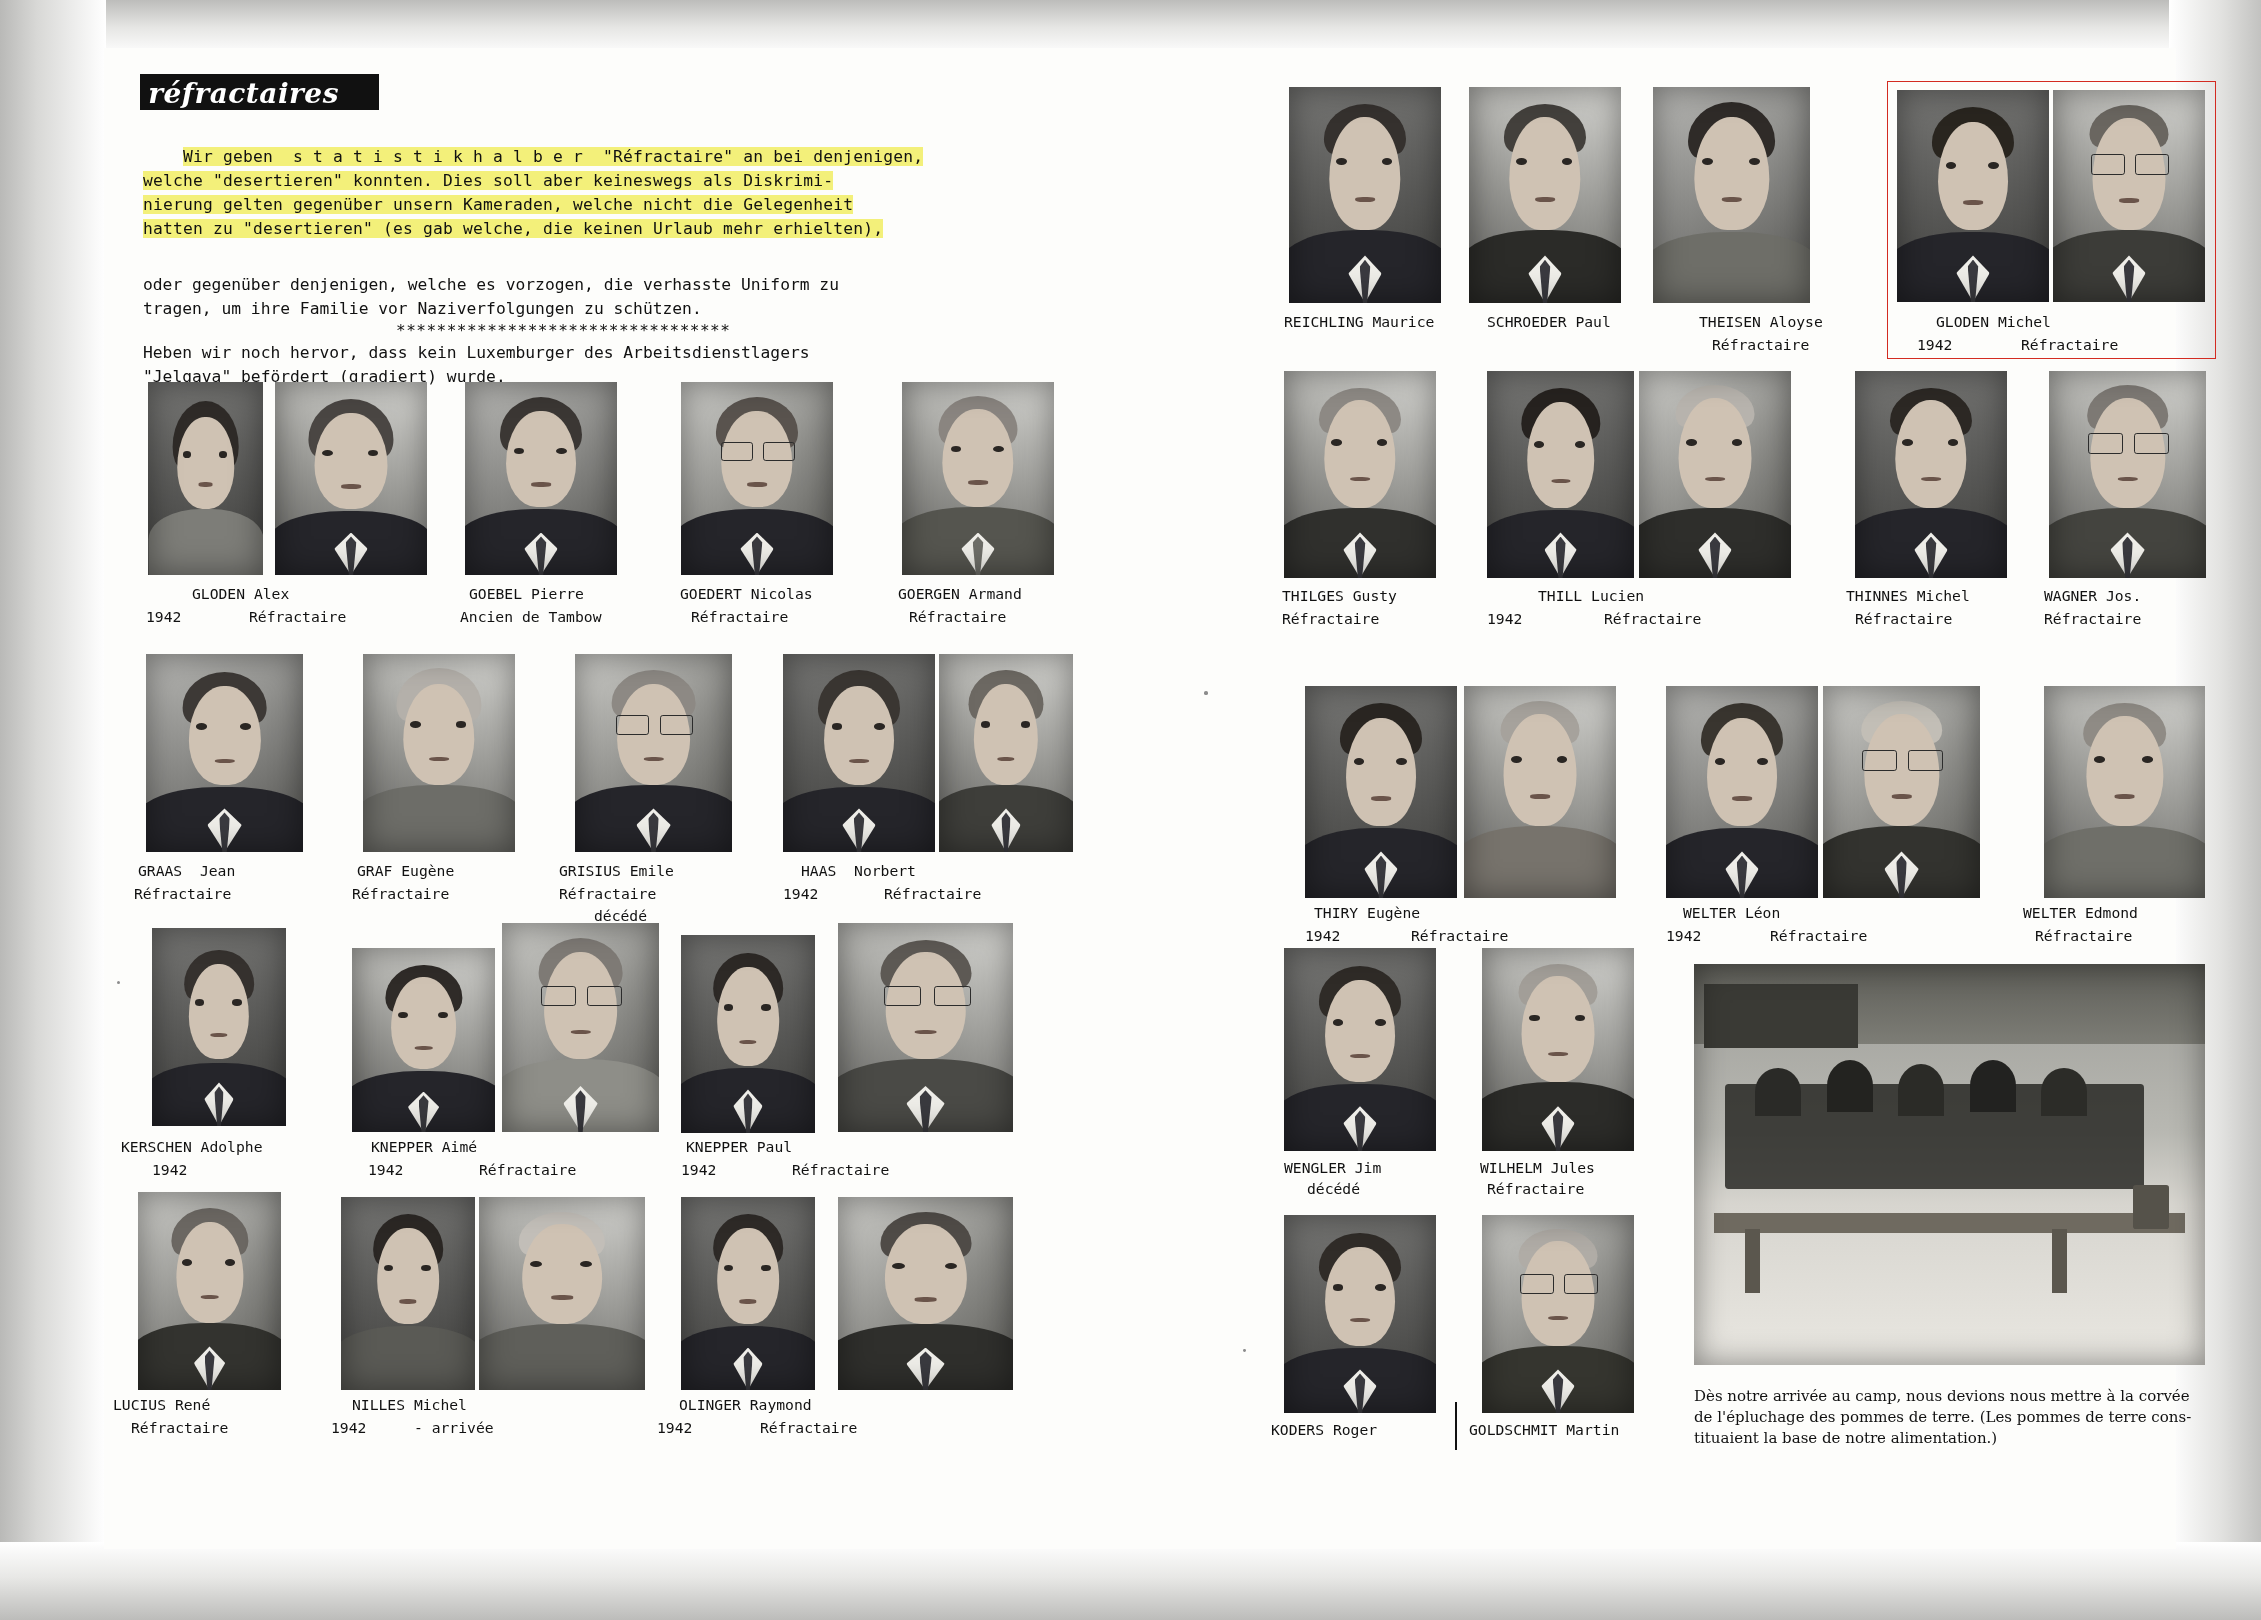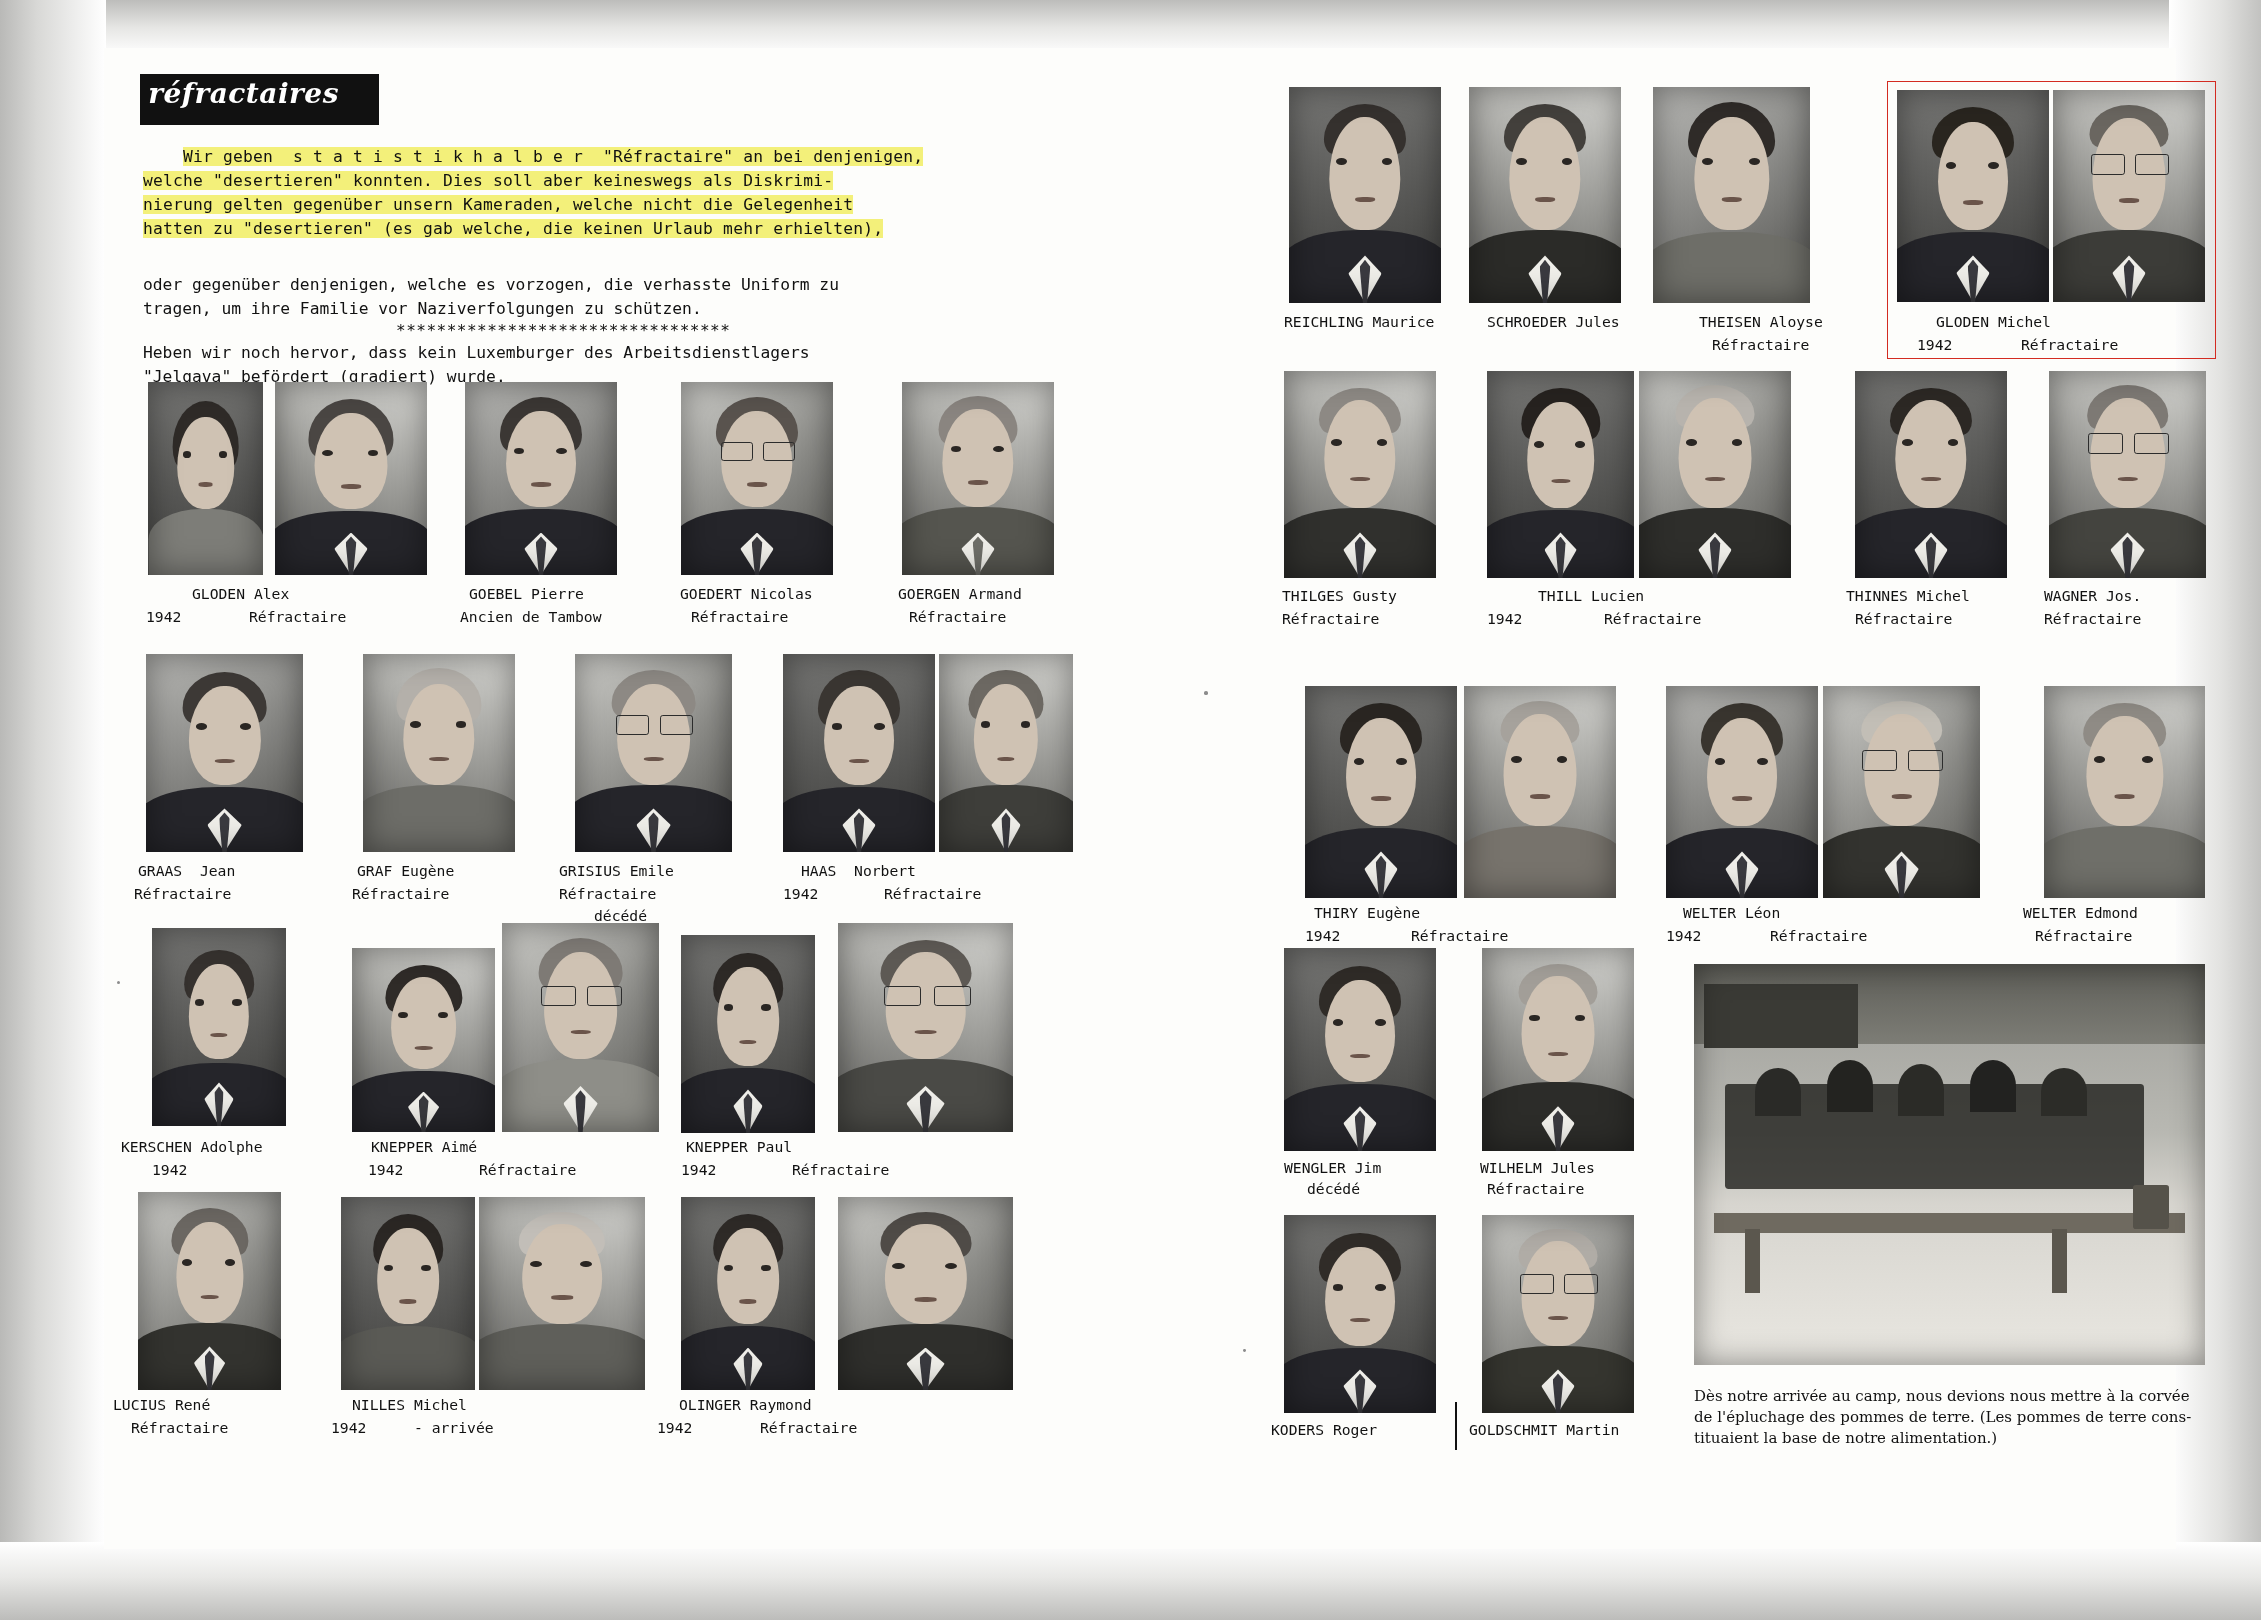--- a/index.html
+++ b/index.html
@@ -16,21 +16,21 @@
   .scan-shade-top{position:absolute;left:0;top:0;width:2261px;height:55px;
     background:linear-gradient(to bottom,#bdbdbb 0%,#e6e6e4 50%,#ffffff 100%);}
   .scan-shade-bottom{position:absolute;left:0;bottom:0;width:2261px;height:78px;
     background:linear-gradient(to top,#bcbcba 0%,#e8e8e6 55%,#ffffff 100%);}
   .scan-shade-right{position:absolute;right:0;top:0;width:92px;height:1620px;
     background:linear-gradient(to left,#c2c2c0 0%,#e3e3e1 45%,#ffffff 100%);}
   .page-sheet{position:absolute;left:104px;top:48px;width:2072px;height:1501px;background:#fdfdfb;}
 
   
   .title-band{
-    position:absolute;left:140px;top:74px;width:239px;height:51px;
+    position:absolute;left:140px;top:74px;width:239px;height:36px;
     background:#111;color:#fff;
     font-family:"DejaVu Serif", serif;
     font-weight:bold;font-style:italic;
     font-size:28px;line-height:40px;
     padding-left:8.3px;letter-spacing:0.5px;
     box-sizing:border-box;
   }
   .intro{
     position:absolute;left:143px;top:121px;width:958px;
     font-size:16.3px;line-height:24px;letter-spacing:0.2px;color:#111;
@@ -459,21 +459,21 @@
       <div class="glasses" style="left:25%;top:30%;width:21%;height:9%;"></div>
       <div class="glasses" style="left:54%;top:30%;width:21%;height:9%;"></div>
       <div class="mouth" style="top:51%;"></div>
       <div class="shoulders" style="bottom:0;width:112%;height:34%;background:#3c3c38;"></div>
       <div class="shirt"></div>
         <div class="tie" style="height:20%;"></div>
       <div class="vign"></div>
       </div>
   </div>
   <div class="cap" style="left:1284px;top:312px;">REICHLING Maurice</div>
-  <div class="cap" style="left:1487px;top:312px;">SCHROEDER Jules</div>
+  <div class="cap" style="left:1487px;top:312px;">SCHROEDER Paul</div>
   <div class="cap" style="left:1699px;top:312px;">THEISEN Aloyse</div>
   <div class="cap" style="left:1712px;top:335px;">Réfractaire</div>
   <div class="cap" style="left:1936px;top:312px;">GLODEN Michel</div>
   <div class="cap" style="left:1917px;top:335px;">1942</div>
   <div class="cap" style="left:2021px;top:335px;">Réfractaire</div>
 
   <div class="ph" style="left:1284px;top:371px;width:152px;height:207px;">
     <div class="face bg-c">
         <div class="hair" style="top:8%;width:54%;height:22%;background:#8d8984;"></div>
       <div class="head" style="top:14%;width:47%;height:52%;"></div>

